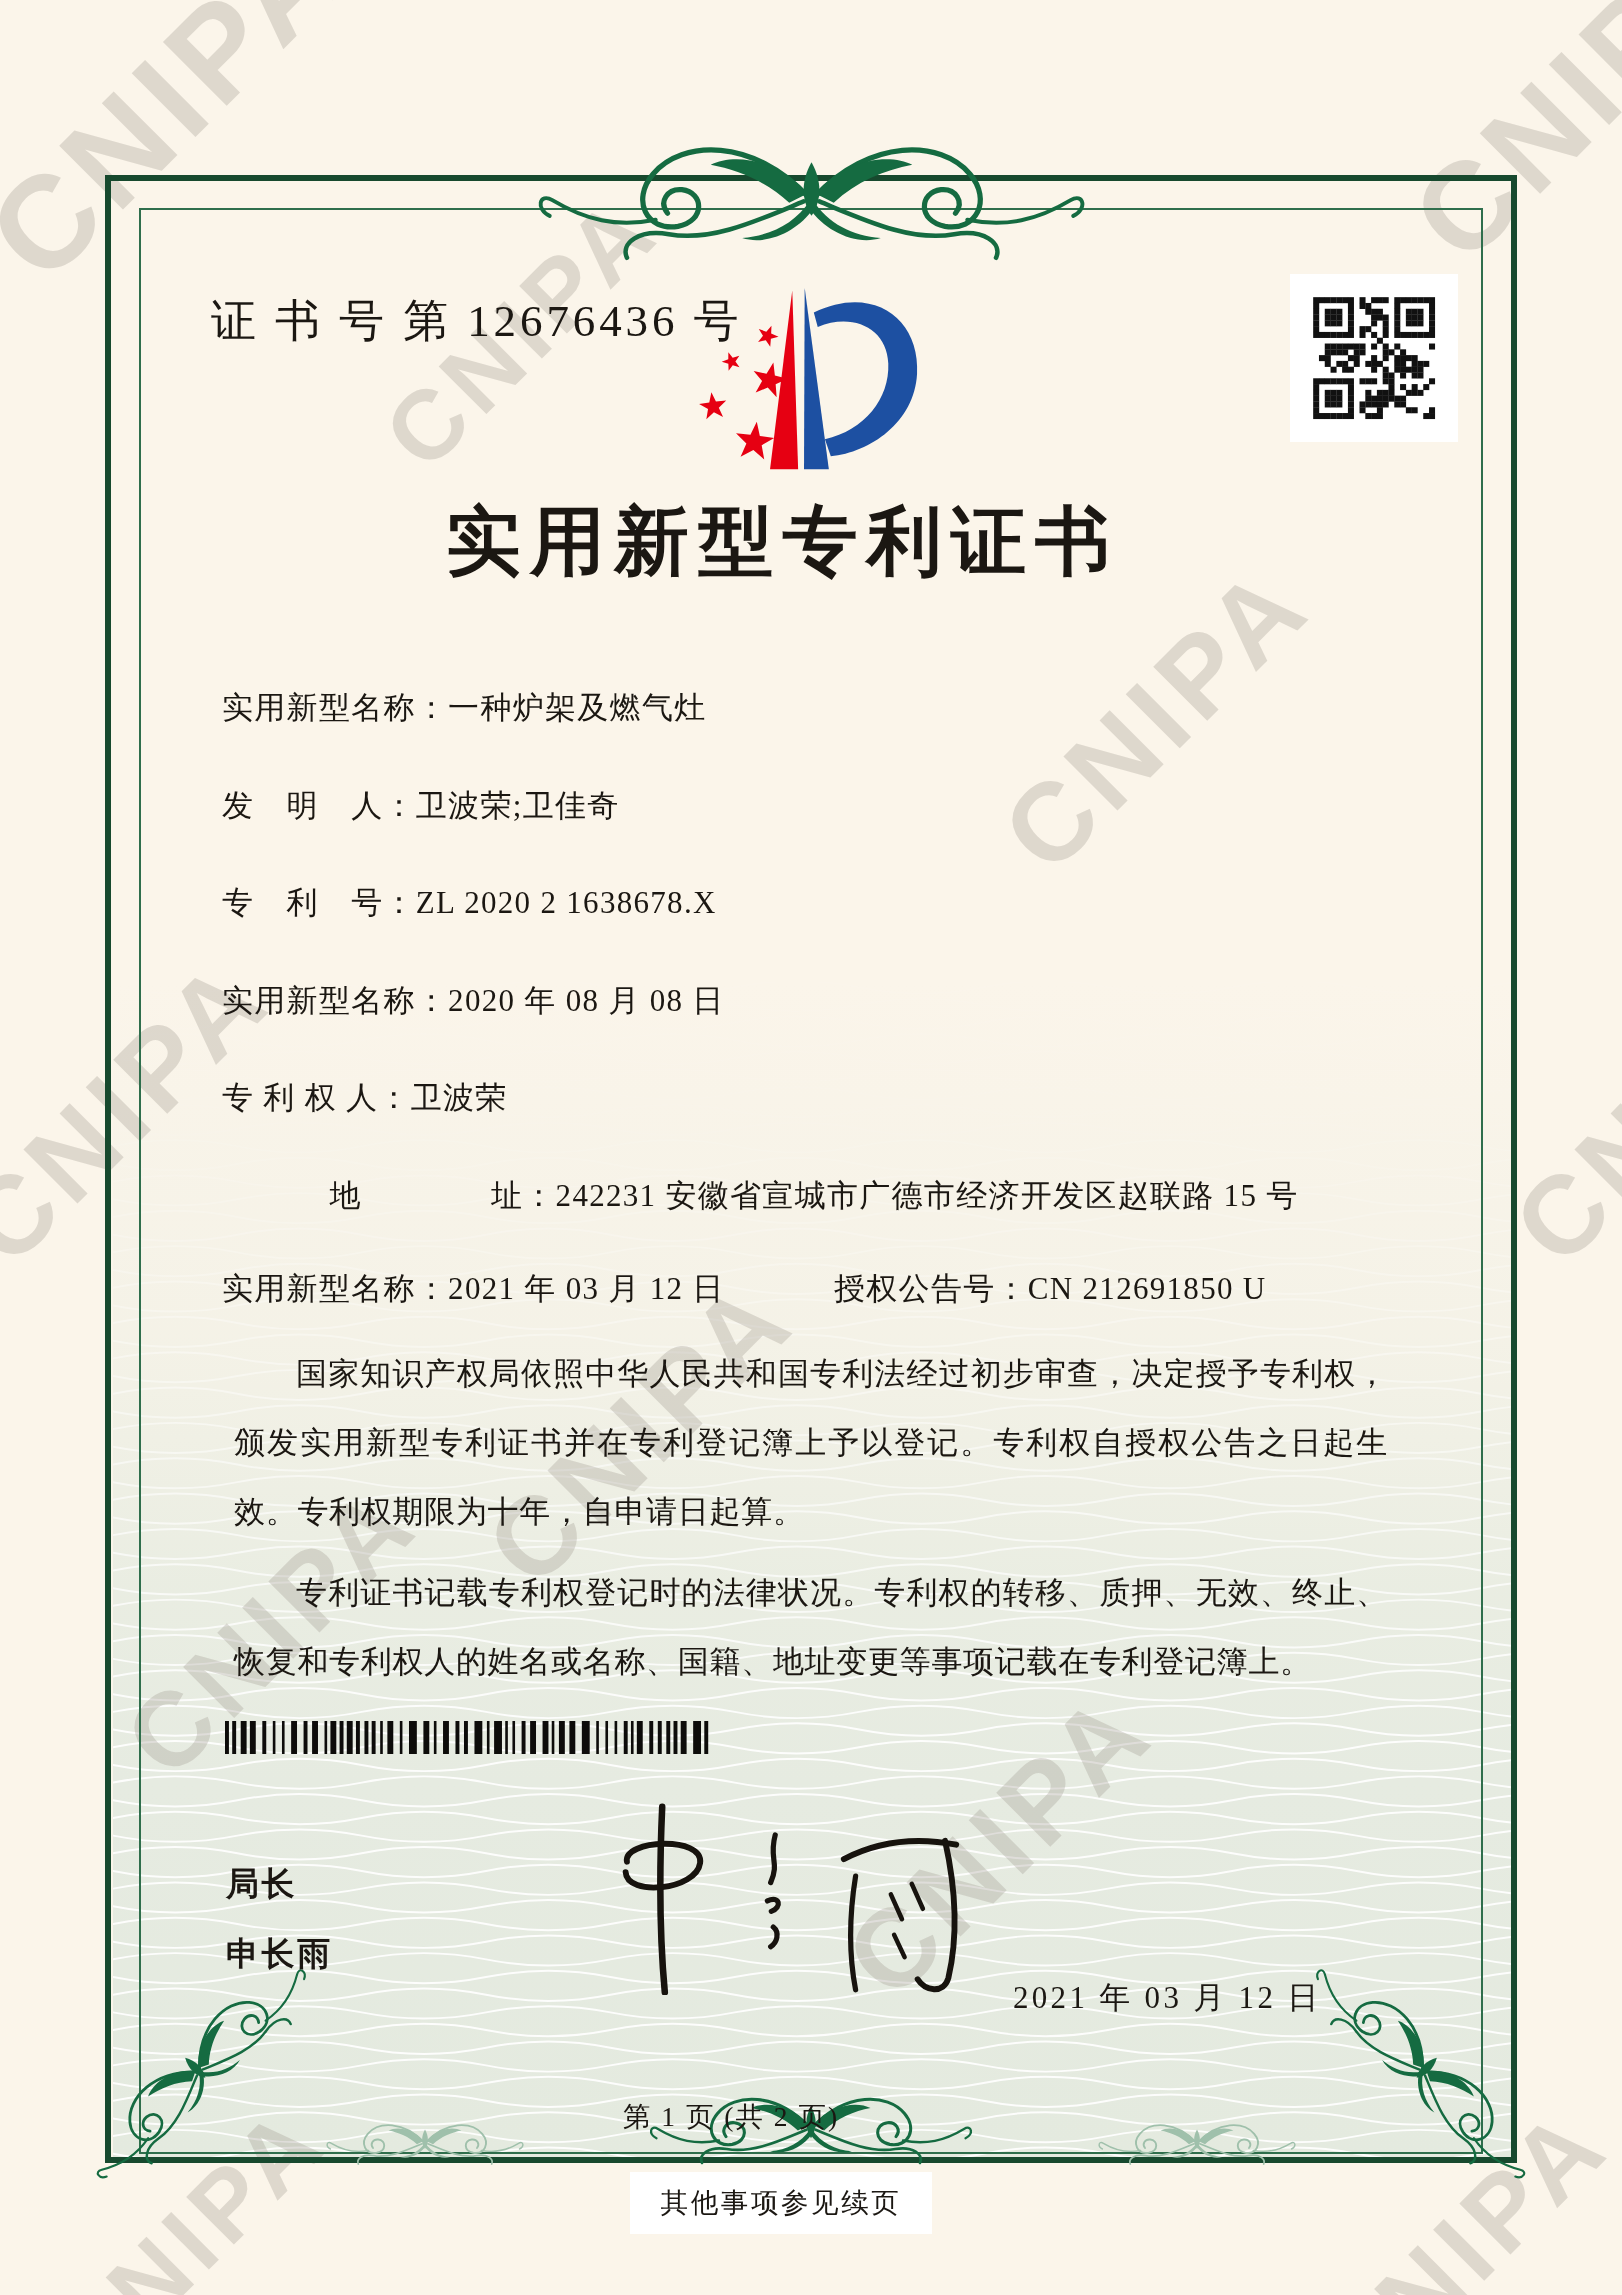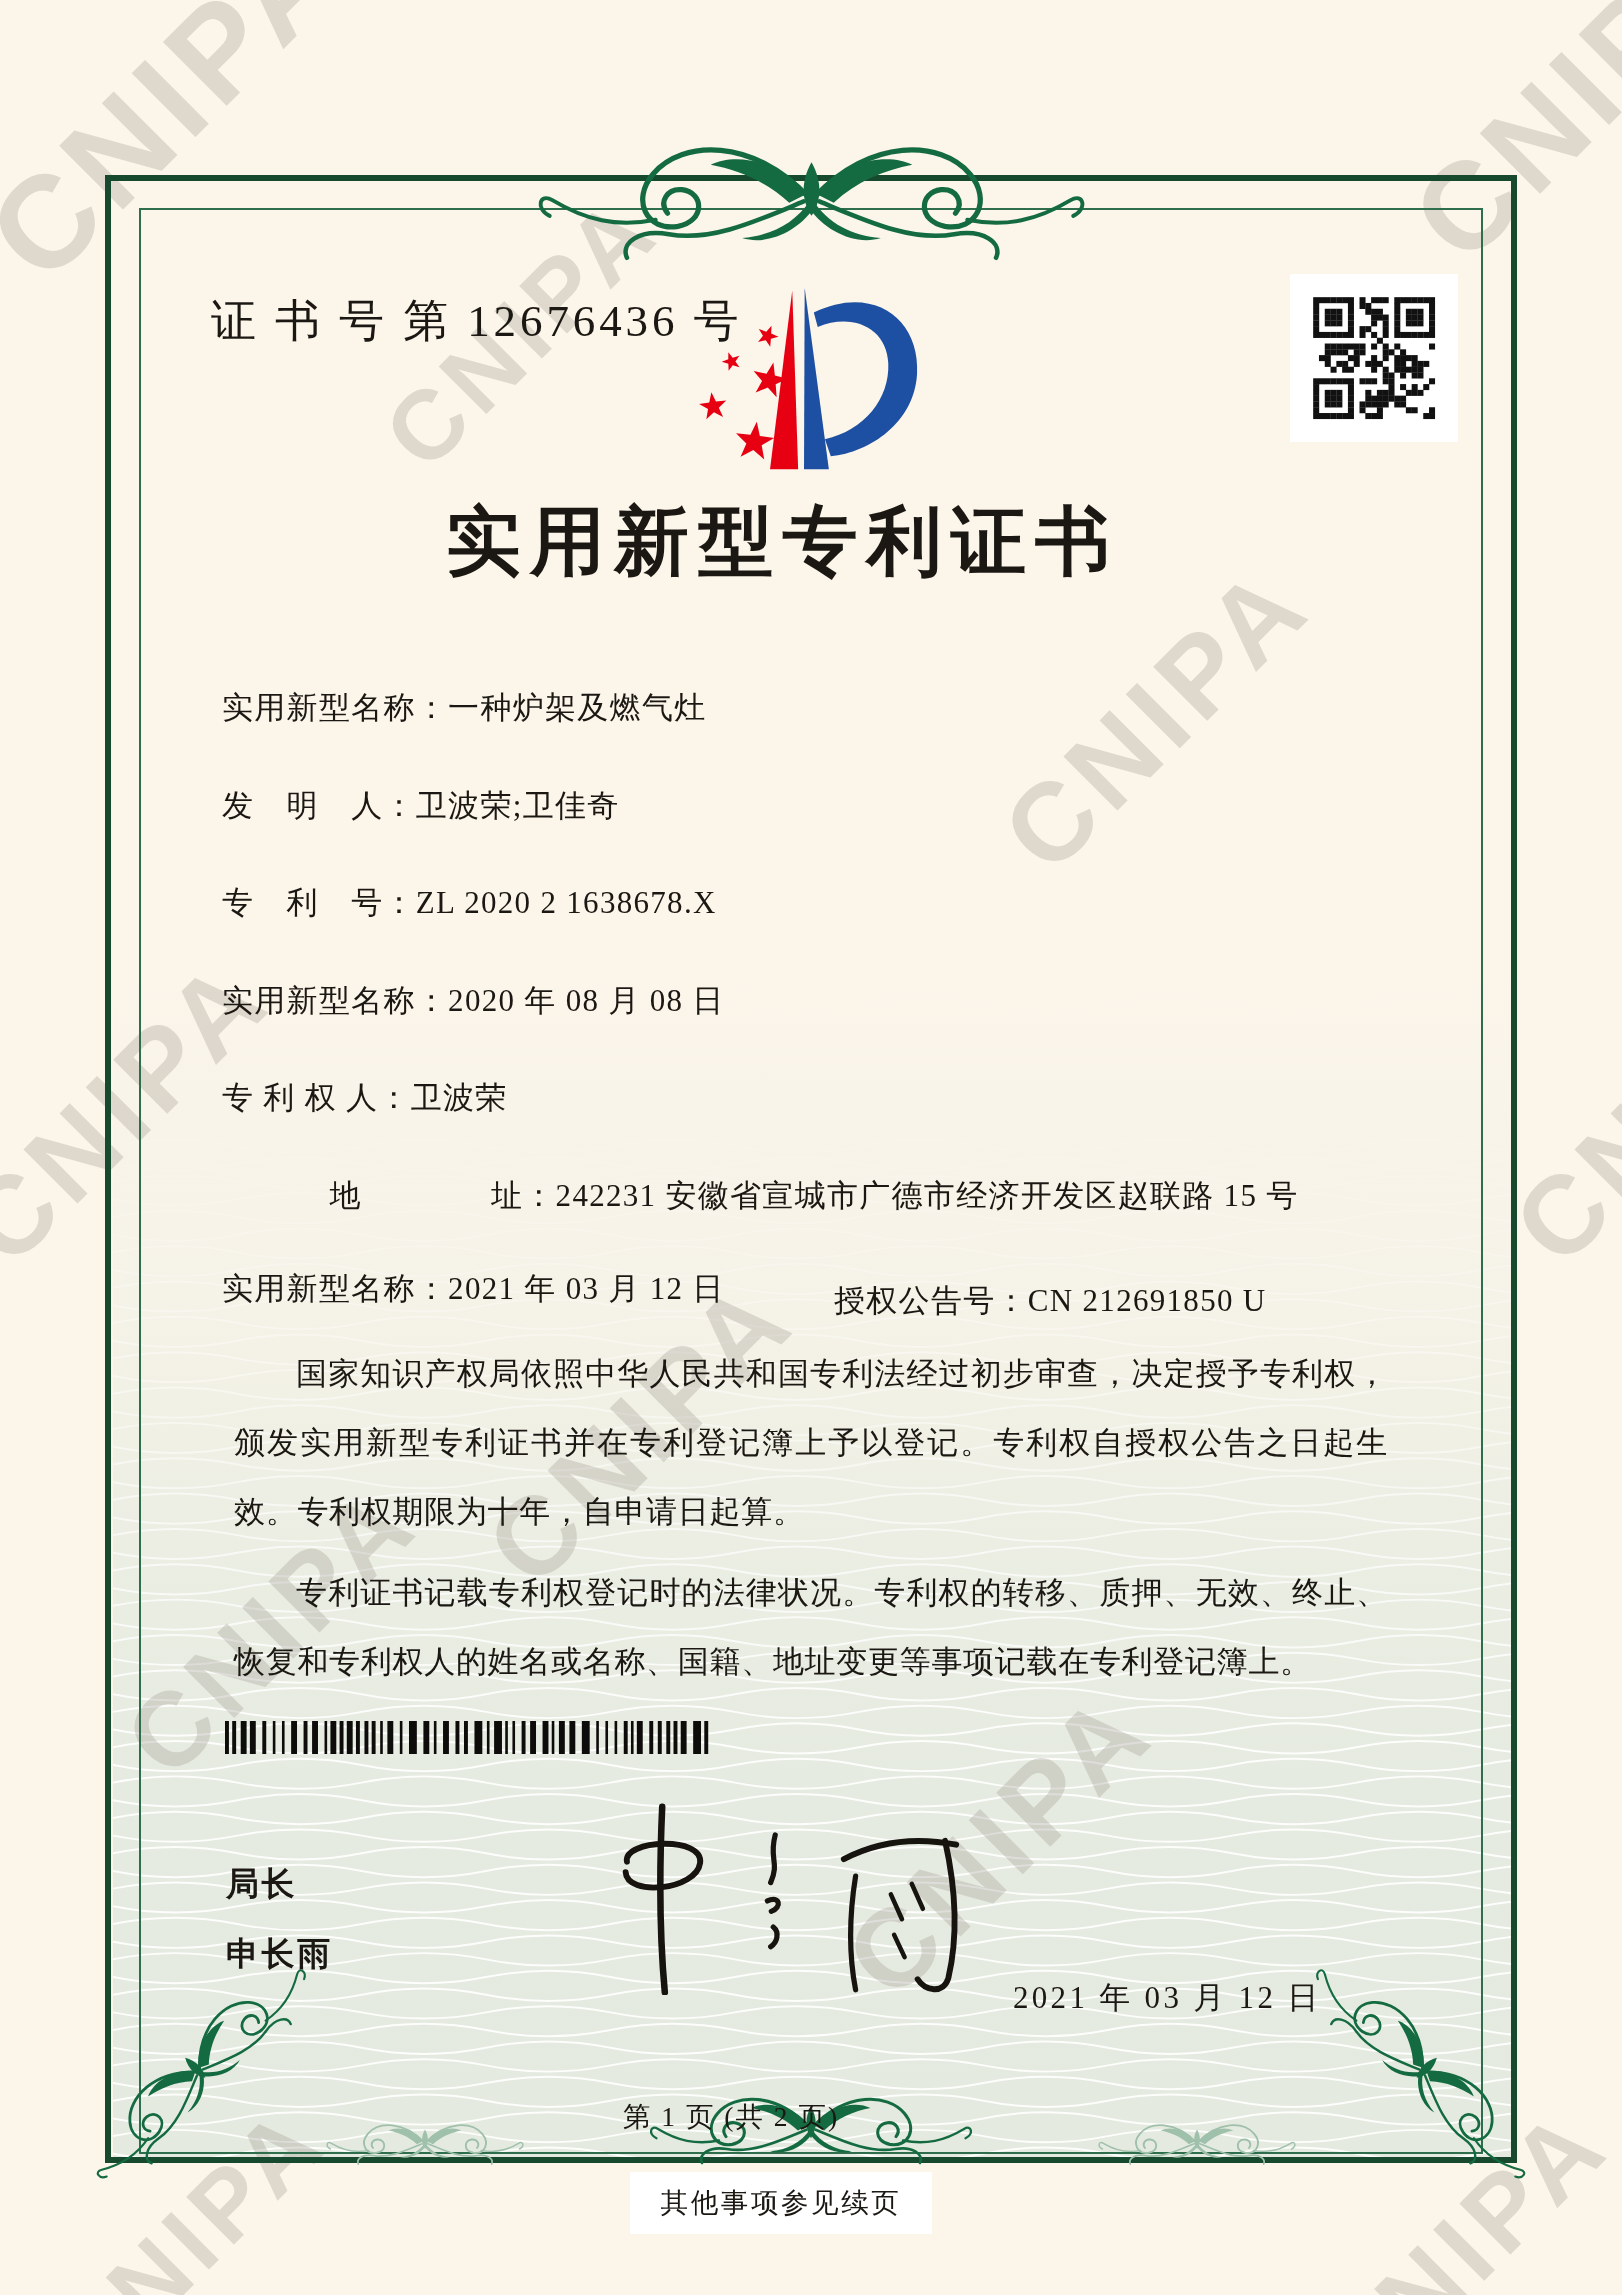--- a/index.html
+++ b/index.html
@@ -47,21 +47,21 @@
   #cert-no{position:absolute;left:211px;top:291px;font-size:45px;letter-spacing:3.9px;}
   #logo-svg{position:absolute;left:674px;top:252px;width:294px;height:236px;}
   #qr-box{position:absolute;left:1290px;top:274px;width:168px;height:168px;background:#ffffff;}
   #qr-svg{width:100%;height:100%;display:block;}
   #doc-title{position:absolute;left:0;top:492px;width:1565px;text-align:center;
              font-size:75px;font-weight:bold;letter-spacing:9.2px;}
   .row{position:absolute;left:222px;width:1184px;font-size:31px;letter-spacing:1.3px;white-space:nowrap;}
   #row-0{top:687px;} #row-1{top:785px;} #row-2{top:882px;}
   #row-3{top:980px;} #row-4{top:1077px;} #row-5{top:1175px;text-align:center;}
   #grant-row{top:1268px;}
-  .grant-no{position:absolute;left:612px;top:12px;}
+  .grant-no{position:absolute;left:612px;top:0;}
   #body-text{position:absolute;left:222px;top:1327px;width:1178px;font-size:31px;
              line-height:69px;text-align:justify;letter-spacing:0.7px;}
   #body-text p{margin:12px;text-indent:2em;}
   #barcode-svg{position:absolute;left:225px;top:1721px;width:495px;height:33px;}
   .sans{font-family:Liberation Mono, monospace;font-weight:600;}
   #signer-role{position:absolute;left:226px;top:1862px;font-size:33px;letter-spacing:2.6px;}
   #signer-name{position:absolute;left:226px;top:1932px;font-size:33px;letter-spacing:2.6px;}
   #signature-svg{position:absolute;left:569px;top:1799px;width:419px;height:196px;}
   #issue-date{position:absolute;left:1013px;top:1977px;font-size:31px;letter-spacing:3.3px;}
   #page-info{position:absolute;left:0;top:2099px;width:1462px;text-align:center;font-size:27.5px;letter-spacing:2px;}

